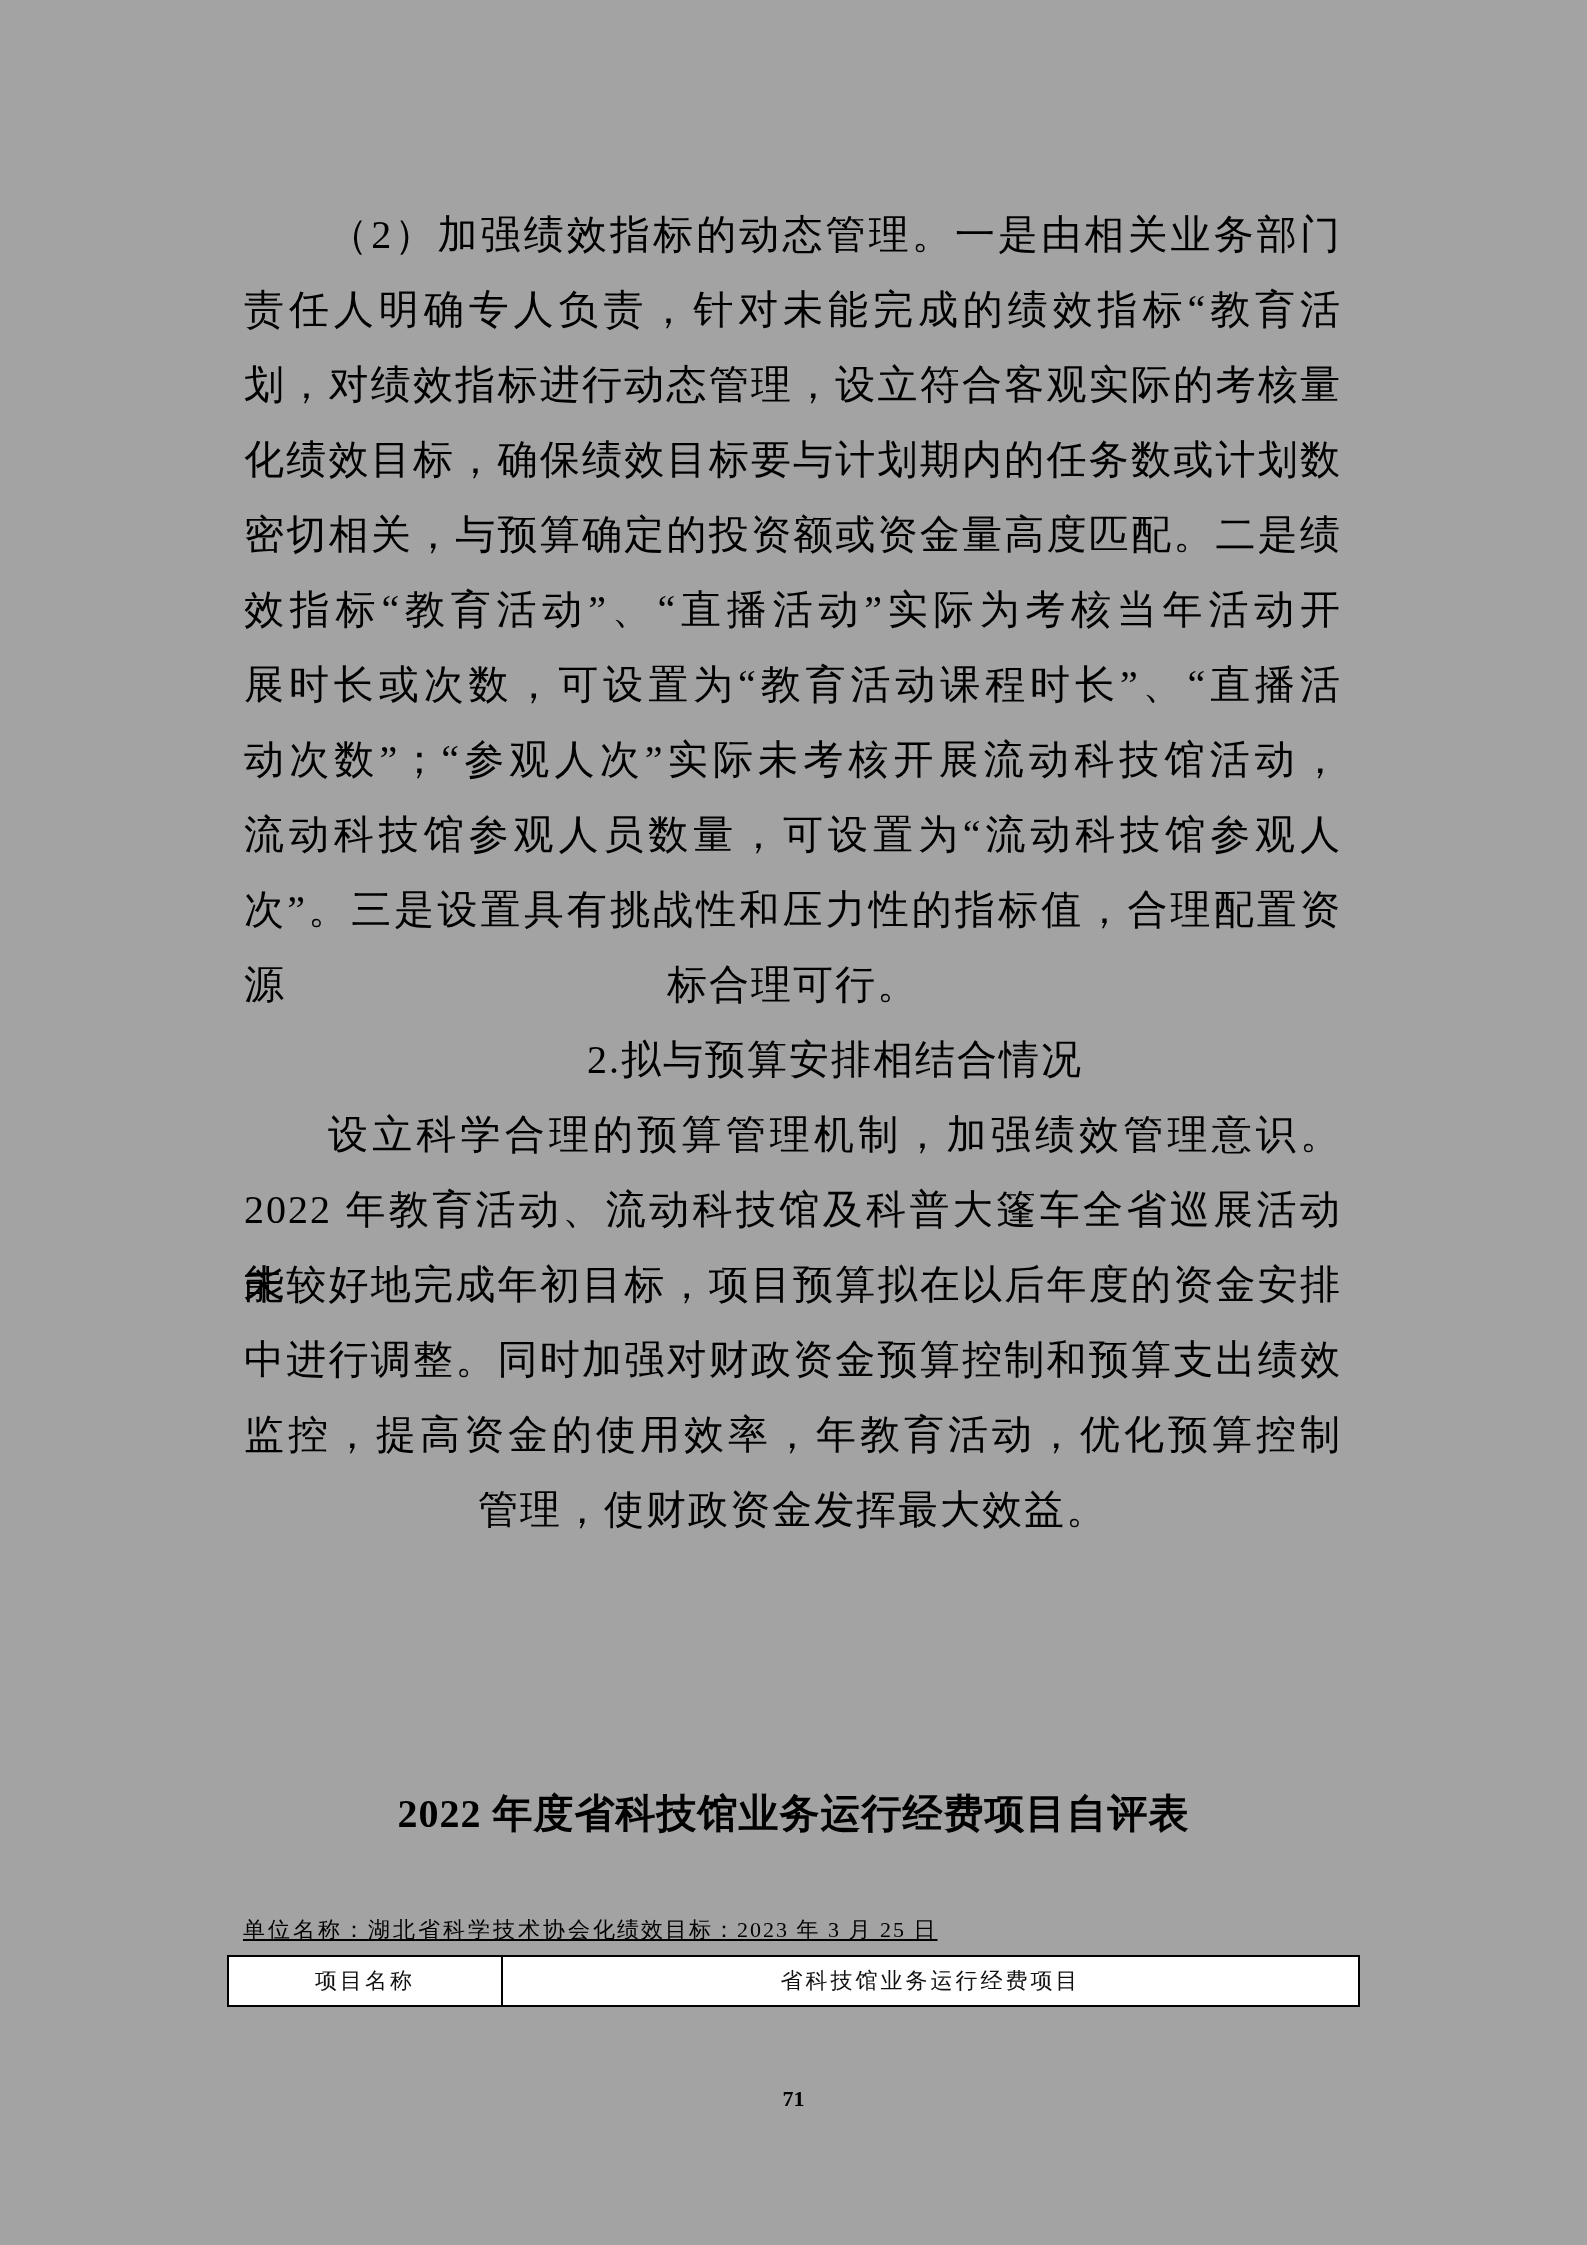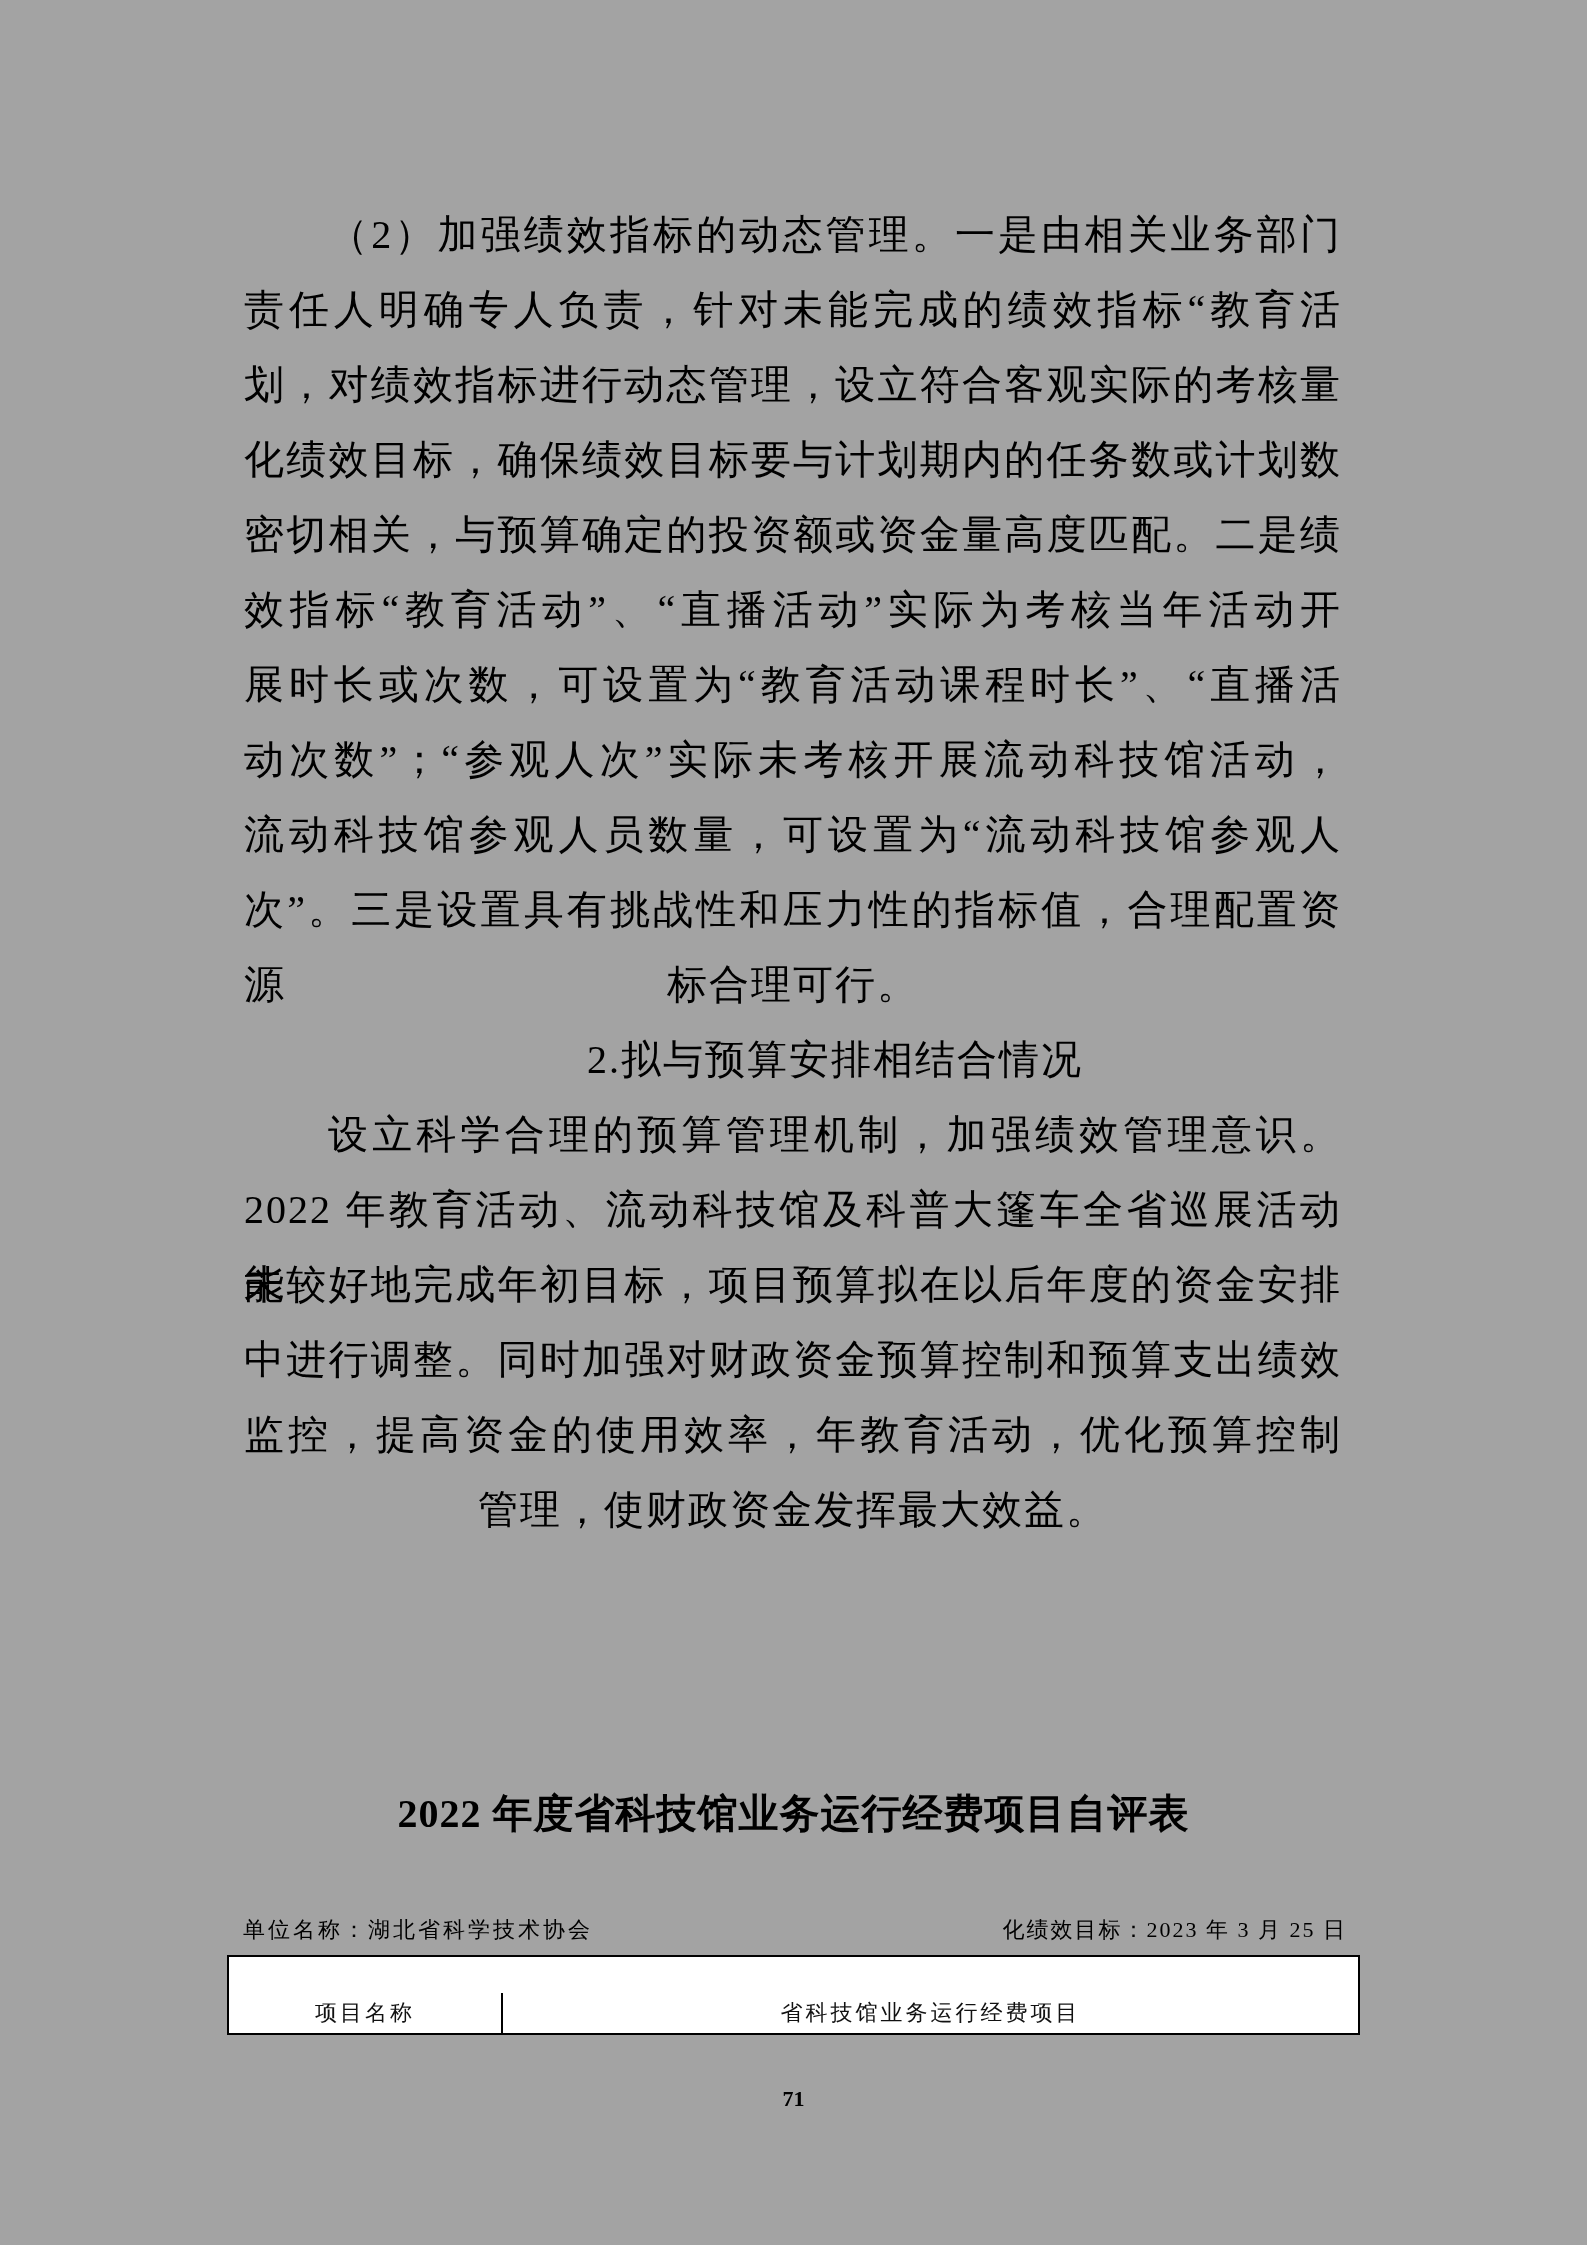--- a/index.html
+++ b/index.html
@@ -60,40 +60,39 @@
   .meta-row {
     position: absolute;
     left: 227px;
     top: 1910px;
     width: 1133px;
     height: 40px;
     line-height: 40px;
     font-size: 22px;
     letter-spacing: 3px;
     display: flex;
-    justify-content: space-between;
     box-sizing: border-box;
+    text-decoration: underline;
   }
   .meta-left  { padding-left: 16px; }
   .meta-right { padding-right: 13px; letter-spacing: 2px; }
 
   
   .form-table {
     position: absolute;
     left: 227px;
     top: 1955px;
     width: 1133px;
     border: 2px solid #000;
     box-sizing: border-box;
     background: #fff;
   }
   .trow {
     display: flex;
-    height: 40px;
-    margin-top: 36px;
+    height: 48px;
   }
   .tcell {
     display: flex;
     align-items: center;
     justify-content: center;
     font-size: 22px;
     letter-spacing: 3px;
     box-sizing: border-box;
     color: #111;
   }

